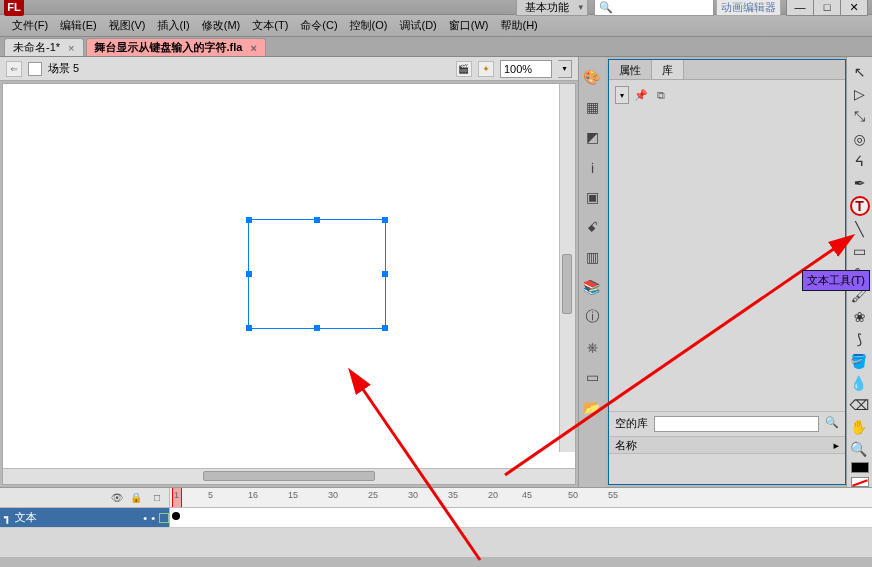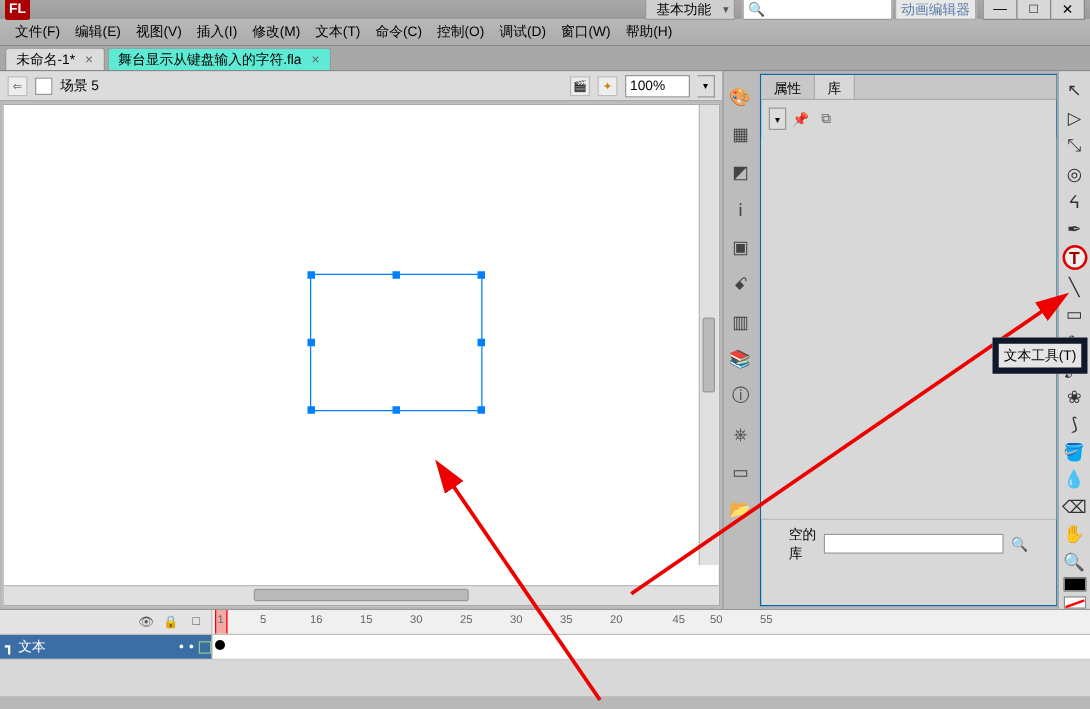--- a/index.html
+++ b/index.html
@@ -17,21 +17,21 @@
 .win-controls { display: flex; margin-left: 6px; }
 .win-btn { width: 28px; height: 18px; border: 1px solid #888; background: #d8d8d8; display: flex; align-items: center; justify-content: center; margin-left: -1px; }
 
 
 .menubar { height: 22px; background: linear-gradient(#b8b8b8,#acacac); display: flex; align-items: center; padding: 0 6px; border-bottom: 1px solid #888; }
 .menu-item { padding: 2px 6px; }
 
 
 .doctabs { height: 20px; background: #a8a8a8; display: flex; align-items: flex-end; padding: 0 4px; border-bottom: 1px solid #888; }
 .doctab { height: 18px; padding: 2px 8px; background: #dcdcdc; border: 1px solid #999; border-bottom: none; margin-right: 2px; display: flex; align-items: center; gap: 4px; border-radius: 3px 3px 0 0; }
-.doctab.inactive { background: #5eead4; }
+.doctab.inactive { background: #fca5a5; font-weight: bold; }
 .doctab .x { color: #666; margin-left: 4px; }
 
 
 .stage-bar { height: 24px; background: #dcdcdc; display: flex; align-items: center; padding: 0 6px; border-bottom: 1px solid #aaa; gap: 6px; }
 .stage-bar .nav-ico { width: 16px; height: 16px; border: 1px solid #bbb; background: #eee; display: flex; align-items: center; justify-content: center; font-size: 9px; color: #777; }
 .scene-ico { width: 14px; height: 14px; border: 1px solid #999; background: #fff; }
 .zoom-box { width: 52px; height: 18px; background: #fff; border: 1px solid #999; padding: 0 3px; display: flex; align-items: center; margin-left: auto; }
 .zoom-dd { width: 14px; height: 18px; background: #ddd; border: 1px solid #999; border-left: none; display: flex; align-items: center; justify-content: center; font-size: 8px; }
 
 
@@ -58,33 +58,33 @@
 .right-dock { width: 240px; display: flex; background: #b8b8b8; }
 .right-panel { flex: 1; background: #d8d8d8; border: 1px solid #0369a1; margin: 2px 0 2px 2px; display: flex; flex-direction: column; }
 .panel-tabs { height: 20px; display: flex; background: #c8c8c8; border-bottom: 1px solid #aaa; }
 .ptab { padding: 3px 10px; border-right: 1px solid #aaa; }
 .ptab.active { background: #d8d8d8; }
 .doc-select { margin: 6px; display: flex; align-items: center; gap: 4px; }
 .doc-select input { flex: 1; height: 18px; border: 1px solid #999; background: #fff; padding: 0 4px; }
 .doc-dd { width: 14px; height: 18px; background: #ddd; border: 1px solid #999; display: flex; align-items: center; justify-content: center; font-size: 8px; }
 .pin-ico { width: 16px; height: 16px; display: flex; align-items: center; justify-content: center; color: #666; }
 .lib-preview { flex: 1; background: #d8d8d8; }
-.lib-search { display: flex; align-items: center; padding: 4px 22px; gap: 6px; border-top: 1px solid #bbb; }
+.lib-search { display: flex; padding: 4px 6px; gap: 6px; border-top: 1px solid #bbb; }
 .lib-search input { flex: 1; height: 16px; border: 1px solid #999; background: #fff; }
 .lib-header { height: 18px; background: #d0d0d0; border-top: 1px solid #bbb; border-bottom: 1px solid #bbb; padding: 0 6px; display: flex; align-items: center; justify-content: space-between; }
 
 
 .side-icons { width: 28px; background: #bcbcbc; display: flex; flex-direction: column; align-items: center; gap: 10px; padding-top: 10px; border-left: 1px solid #999; }
 .side-icons .ico { width: 20px; height: 20px; display: flex; align-items: center; justify-content: center; font-size: 14px; color: #444; }
 
 
 .tool-palette { width: 26px; background: #d6d6d6; border-left: 1px solid #999; display: flex; flex-direction: column; align-items: center; padding-top: 6px; gap: 4px; }
 .tool-palette .tool { width: 20px; height: 20px; display: flex; align-items: center; justify-content: center; font-size: 14px; color: #333; border: 1px solid transparent; }
 .tool-palette .tool.text-tool { border: 2px solid #d00; border-radius: 50%; color: #900; font-weight: bold; background: #eee; }
-.tooltip-box { position: absolute; right: 2px; top: 270px; background: #e5e5e5; border: 5px solid #0f172a; padding: 2px 4px; font-size: 11px; z-index: 50; }
+.tooltip-box { position: absolute; right: 2px; top: 270px; background: #8b5cf6; border: 1px solid #0f172a; padding: 2px 4px; font-size: 11px; z-index: 50; }
 .swatch { width: 18px; height: 12px; background: #000; border: 1px solid #888; }
 .no-stroke { width: 18px; height: 12px; background: #fff; border: 1px solid #888; position: relative; }
 .no-stroke::after { content: ""; position: absolute; left: 0; right: 0; top: 50%; border-top: 2px solid red; transform: rotate(-20deg); }
 
 
 .bottom-dock { height: 70px; background: #d8d8d8; border-top: 1px solid #999; display: flex; flex-direction: column; }
 .btabs { height: 20px; display: flex; background: #c8c8c8; border-bottom: 1px solid #aaa; }
 .btab { padding: 3px 10px; border-right: 1px solid #aaa; }
 .btab.active { background: #d8d8d8; }
 .timeline-head { height: 20px; display: flex; align-items: center; background: #e4e4e4; border-bottom: 1px solid #bbb; }
@@ -209,20 +209,24 @@
       <div class="doc-select">
         <div class="doc-dd">▾</div>
         <div class="pin-ico">📌</div>
         <div class="pin-ico">⧉</div>
       </div>
       <div class="lib-preview"></div>
       <div class="lib-search">
         <span>空的库</span>
         <input style="">
         <span>🔍</span>
+      </div>
+      <div class="lib-header">
+        <span>名称</span>
+        <span>▸</span>
       </div>
       <div style="flex:0 0 30px"></div>
     </div>
   </div>
 
   <div class="tool-palette">
     <div class="tool">↖</div>
     <div class="tool">▷</div>
     <div class="tool">⤡</div>
     <div class="tool">◎</div>
@@ -256,21 +260,21 @@
       <div class="playhead" style="left:2px"></div>
       <span style="left:4px">1</span>
       <span style="left:38px">5</span>
       <span style="left:78px">16</span>
       <span style="left:118px">15</span>
       <span style="left:158px">30</span>
       <span style="left:198px">25</span>
       <span style="left:238px">30</span>
       <span style="left:278px">35</span>
       <span style="left:318px">20</span>
-      <span style="left:368px">45</span>
+      <span style="left:352px">45</span>
       <span style="left:398px">50</span>
       <span style="left:438px">55</span>
     </div>
   </div>
   <div class="layer-row">
     <div class="layer-label">
       <span>┓</span>
       <span>文本</span>
       <span style="flex:1"></span>
       <span>•</span>

